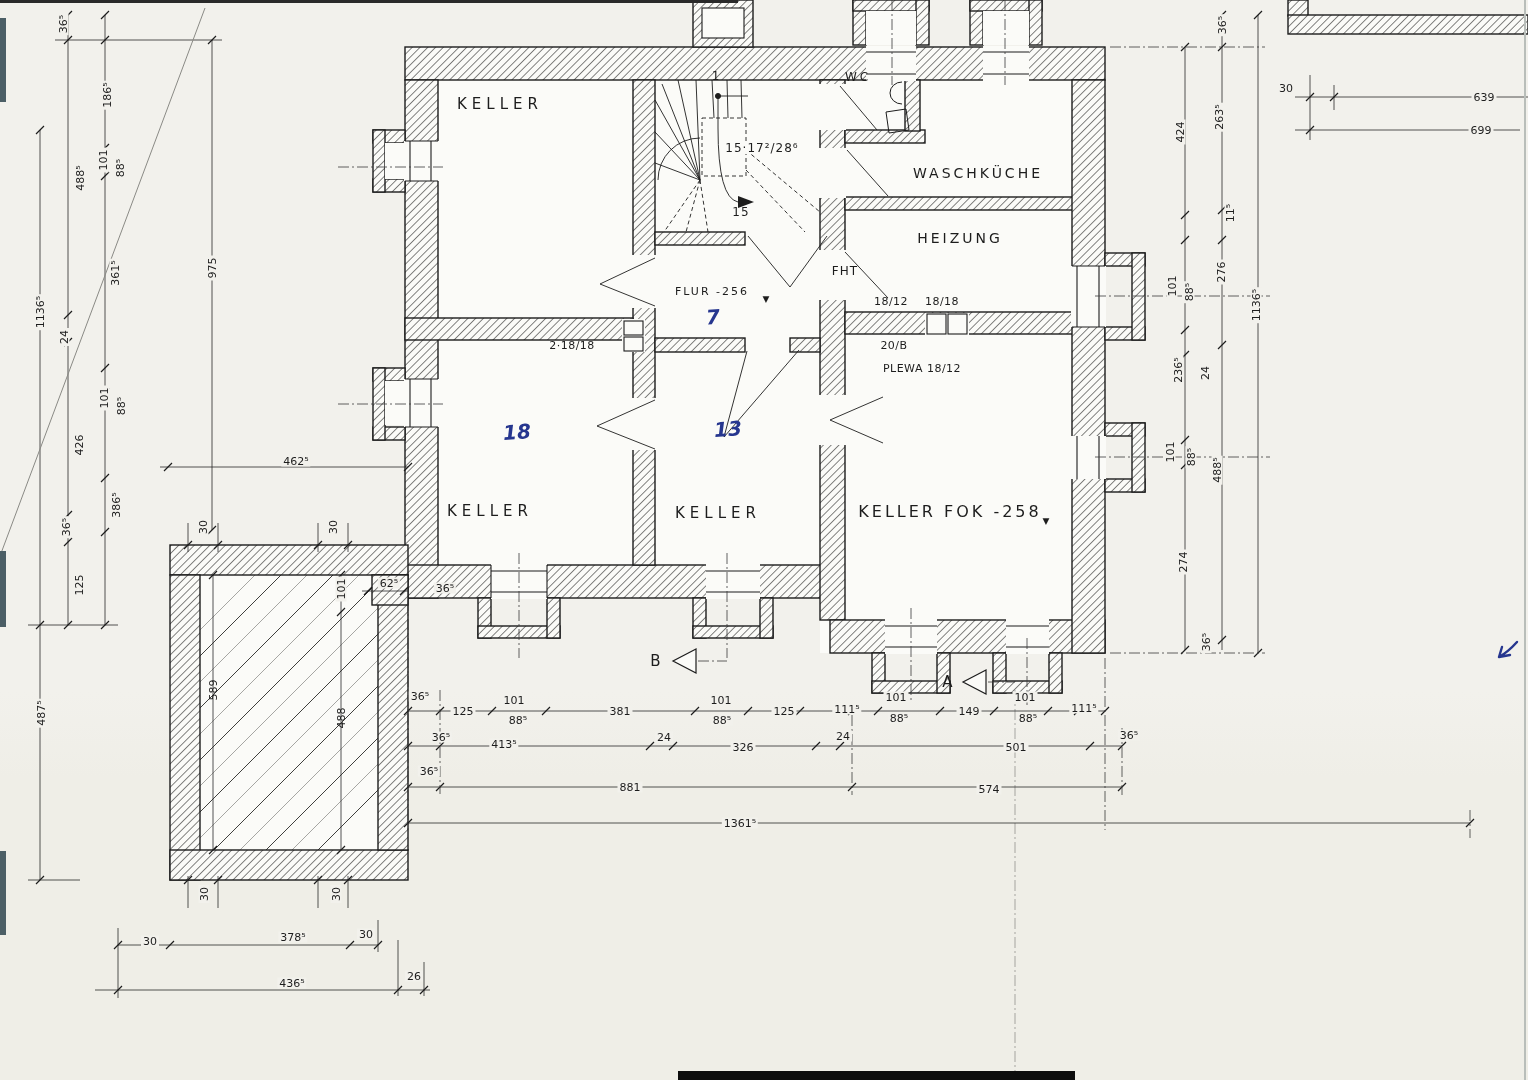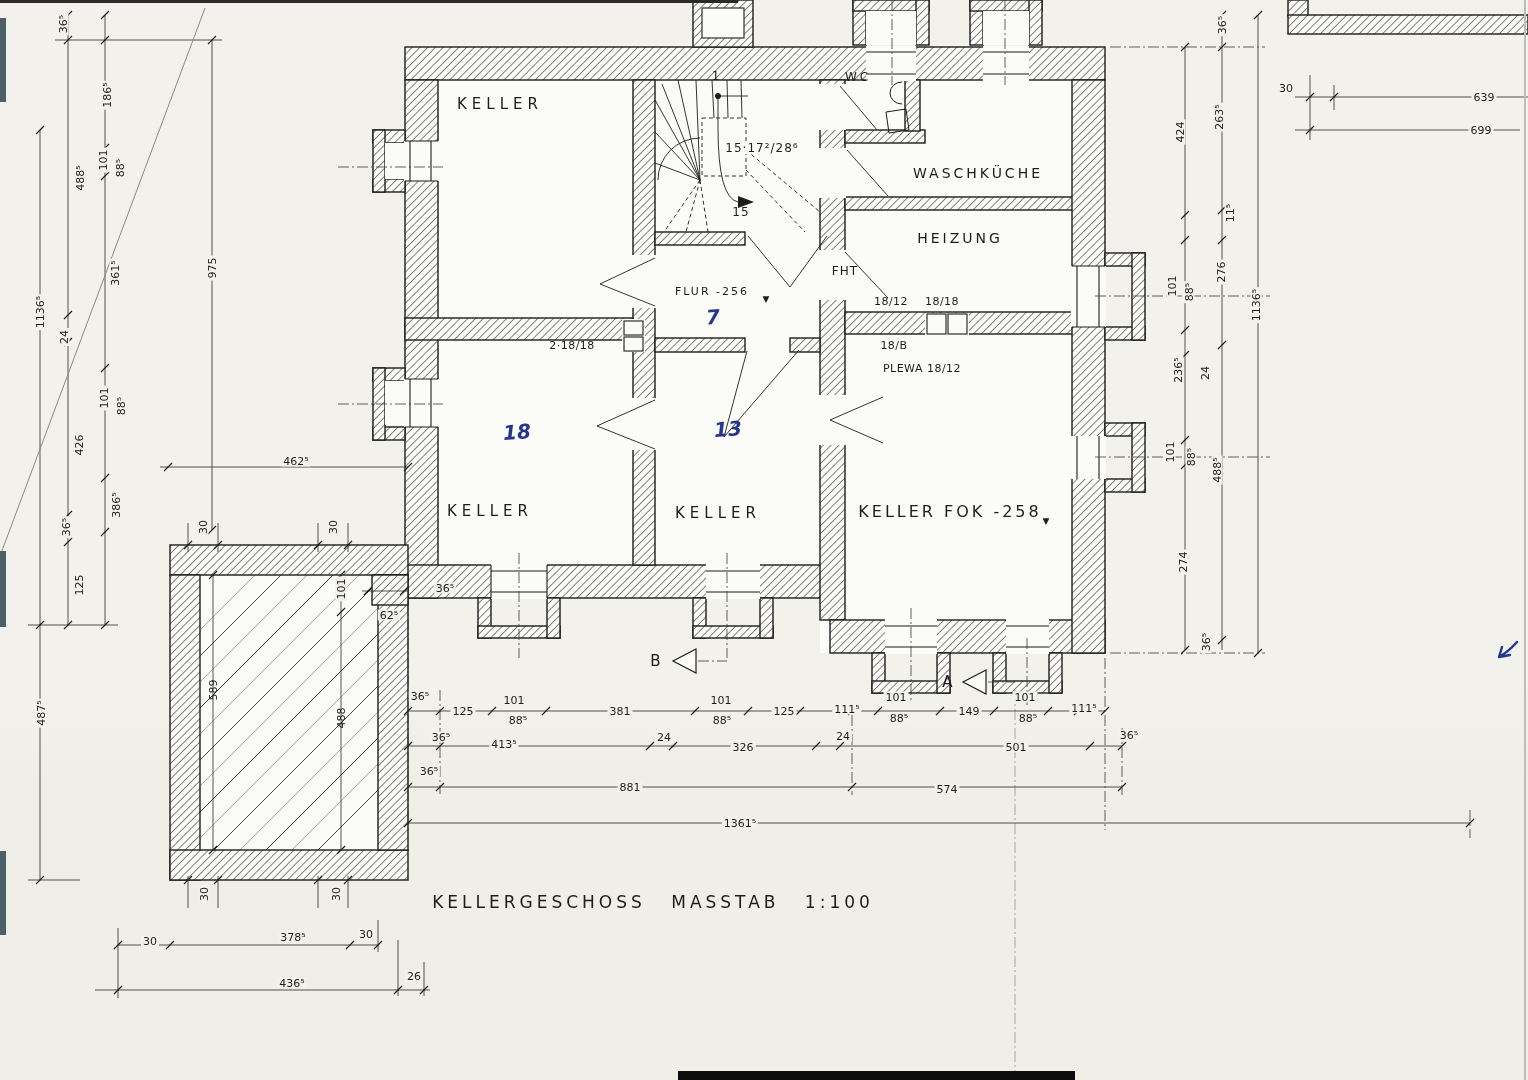--- a/index.html
+++ b/index.html
@@ -327,32 +327,31 @@
 <div class="lbl room" style="left:950px;top:512px;font-size:16px;letter-spacing:3px">KELLER FOK -258</div>
 <div class="lbl marker" style="left:1046px;top:521px">▼</div>
 
 <div class="lbl small" style="left:762px;top:148px;background:#fbfbf8">15·17²/28⁶</div>
 <div class="lbl small" style="left:741px;top:212px">15</div>
 <div class="lbl small" style="left:716px;top:76px">1</div>
 
 <div class="lbl small" style="left:845px;top:271px">FHT</div>
 <div class="lbl tiny" style="left:891px;top:301px">18/12</div>
 <div class="lbl tiny" style="left:942px;top:301px">18/18</div>
-<div class="lbl tiny" style="left:894px;top:345px">18/B</div>
+<div class="lbl tiny" style="left:894px;top:345px">20/B</div>
 <div class="lbl tiny" style="left:922px;top:368px">PLEWA 18/12</div>
 <div class="lbl tiny" style="left:572px;top:345px">2·18/18</div>
 
 <div class="lbl blue" style="left:713px;top:317px">7</div>
 <div class="lbl blue" style="left:517px;top:432px">18</div>
 <div class="lbl blue" style="left:728px;top:429px">13</div>
 
 <div class="lbl sec" style="left:656px;top:661px">B</div>
 <div class="lbl sec" style="left:948px;top:682px">A</div>
 
-<div class="lbl title" style="left:653px;top:902px">KELLERGESCHOSS  MASSTAB 1:100</div>
 
 <div class="lbl dim v" style="left:63px;top:24px">36⁵</div>
 <div class="lbl dim v" style="left:107px;top:95px">186⁵</div>
 <div class="lbl dim v" style="left:103px;top:160px">101</div>
 <div class="lbl dim v" style="left:120px;top:168px">88⁵</div>
 <div class="lbl dim v" style="left:80px;top:178px">488⁵</div>
 <div class="lbl dim v" style="left:115px;top:273px">361⁵</div>
 <div class="lbl dim v" style="left:64px;top:337px">24</div>
 <div class="lbl dim v" style="left:40px;top:312px">1136⁵</div>
 <div class="lbl dim v" style="left:212px;top:268px">975</div>
@@ -403,28 +402,28 @@
 <div class="lbl dim" style="left:441px;top:737px">36⁵</div>
 <div class="lbl dim" style="left:504px;top:744px">413⁵</div>
 <div class="lbl dim" style="left:664px;top:737px">24</div>
 <div class="lbl dim" style="left:743px;top:747px">326</div>
 <div class="lbl dim" style="left:843px;top:736px">24</div>
 <div class="lbl dim" style="left:1016px;top:747px">501</div>
 <div class="lbl dim" style="left:1129px;top:735px">36⁵</div>
 
 <div class="lbl dim" style="left:429px;top:771px">36⁵</div>
 <div class="lbl dim" style="left:630px;top:787px">881</div>
-<div class="lbl dim" style="left:947px;top:789px">574</div>
+<div class="lbl dim" style="left:989px;top:789px">574</div>
 <div class="lbl dim" style="left:740px;top:823px">1361⁵</div>
 
 <div class="lbl dim v" style="left:203px;top:527px">30</div>
 <div class="lbl dim v" style="left:333px;top:527px">30</div>
 <div class="lbl dim" style="left:296px;top:461px">462⁵</div>
 <div class="lbl dim v" style="left:341px;top:589px">101</div>
-<div class="lbl dim" style="left:389px;top:615px">62⁵</div>
+<div class="lbl dim" style="left:389px;top:583px">62⁵</div>
 <div class="lbl dim" style="left:445px;top:588px">36⁵</div>
 <div class="lbl dim v" style="left:213px;top:690px;background:transparent">589</div>
 <div class="lbl dim v" style="left:341px;top:718px;background:transparent">488</div>
 <div class="lbl dim v" style="left:204px;top:894px">30</div>
 <div class="lbl dim v" style="left:336px;top:894px">30</div>
 <div class="lbl dim" style="left:150px;top:941px">30</div>
 <div class="lbl dim" style="left:293px;top:937px">378⁵</div>
 <div class="lbl dim" style="left:366px;top:934px">30</div>
 <div class="lbl dim" style="left:292px;top:983px">436⁵</div>
 <div class="lbl dim" style="left:414px;top:976px">26</div>

